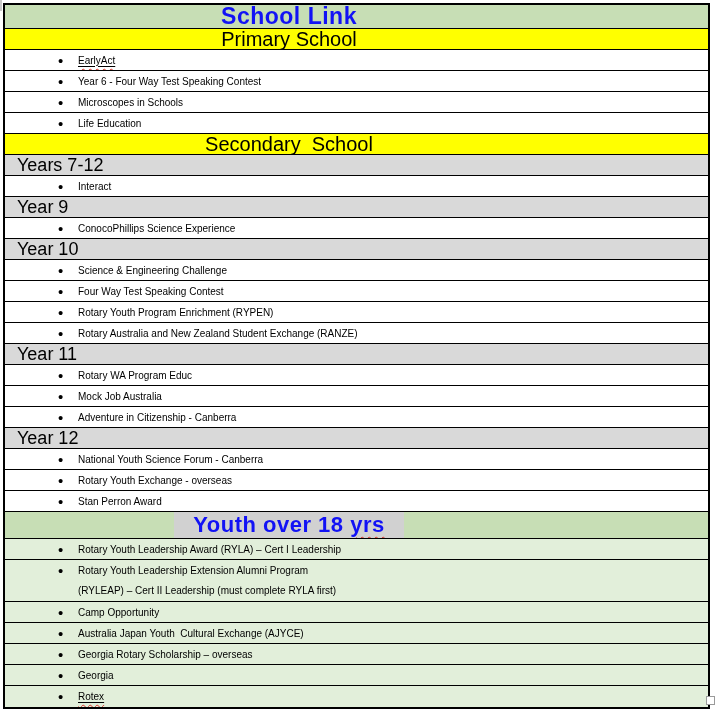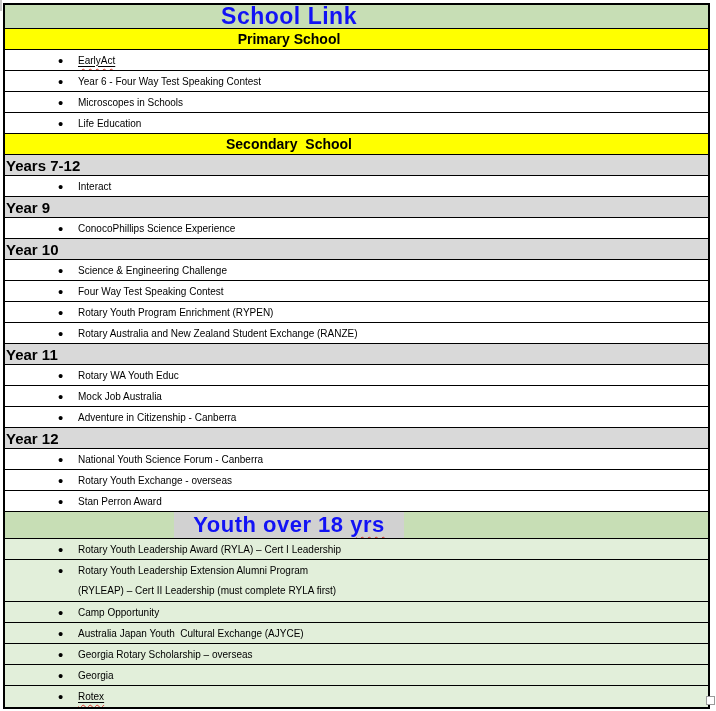--- a/index.html
+++ b/index.html
@@ -31,22 +31,22 @@
   .bg-green{background:var(--item-green)}
   .bg-headgreen{background:var(--header-green)}
   .bg-yellow{background:var(--yellow)}
   .bg-gray{background:var(--gray)}
 
   .center-col{flex:0 0 568px;width:568px;text-align:center}
 
   .title-text{font-size:23px;font-weight:700;color:var(--title-blue);letter-spacing:0.5px;white-space:pre-wrap}
   .hl{display:inline-block;background:var(--highlight-gray);font-size:22px;font-weight:700;
       color:var(--title-blue);padding:0 19px;letter-spacing:0.5px;white-space:pre-wrap}
-  .section-text{font-size:14px;font-weight:700;white-space:pre-wrap}
-  .yearhead{font-size:15px;font-weight:700;padding-left:1px;white-space:pre-wrap}
+  .section-text{font-size:20px;font-weight:400;white-space:pre-wrap}
+  .yearhead{font-size:18px;font-weight:400;padding-left:12px;white-space:pre-wrap}
 
   .bullet{flex:0 0 20px;margin-left:53px;font-size:15px;line-height:1}
   .itext{font-size:10px;white-space:pre-wrap}
   .double{align-items:flex-start;padding-top:1px}
   .double .bullet{line-height:20px}
   .double .itext div{line-height:20px}
 
   .sq{text-decoration-line:underline;text-decoration-style:wavy;
       text-decoration-color:var(--squiggle-red);text-decoration-thickness:1px;
       text-underline-offset:4px}
@@ -117,21 +117,21 @@
     </div>
     <div class="row h-normal bg-white">
       <span class="bullet">•</span>
       <span class="itext">Rotary Australia and New Zealand Student Exchange (RANZE)</span>
     </div>
     <div class="row h-normal bg-gray">
       <span class="yearhead">Year 11</span>
     </div>
     <div class="row h-normal bg-white">
       <span class="bullet">•</span>
-      <span class="itext">Rotary WA Youth Educ</span>
+      <span class="itext">Rotary WA Program Educ</span>
     </div>
     <div class="row h-normal bg-white">
       <span class="bullet">•</span>
       <span class="itext">Mock Job Australia</span>
     </div>
     <div class="row h-normal bg-white">
       <span class="bullet">•</span>
       <span class="itext">Adventure in Citizenship - Canberra</span>
     </div>
     <div class="row h-normal bg-gray">

